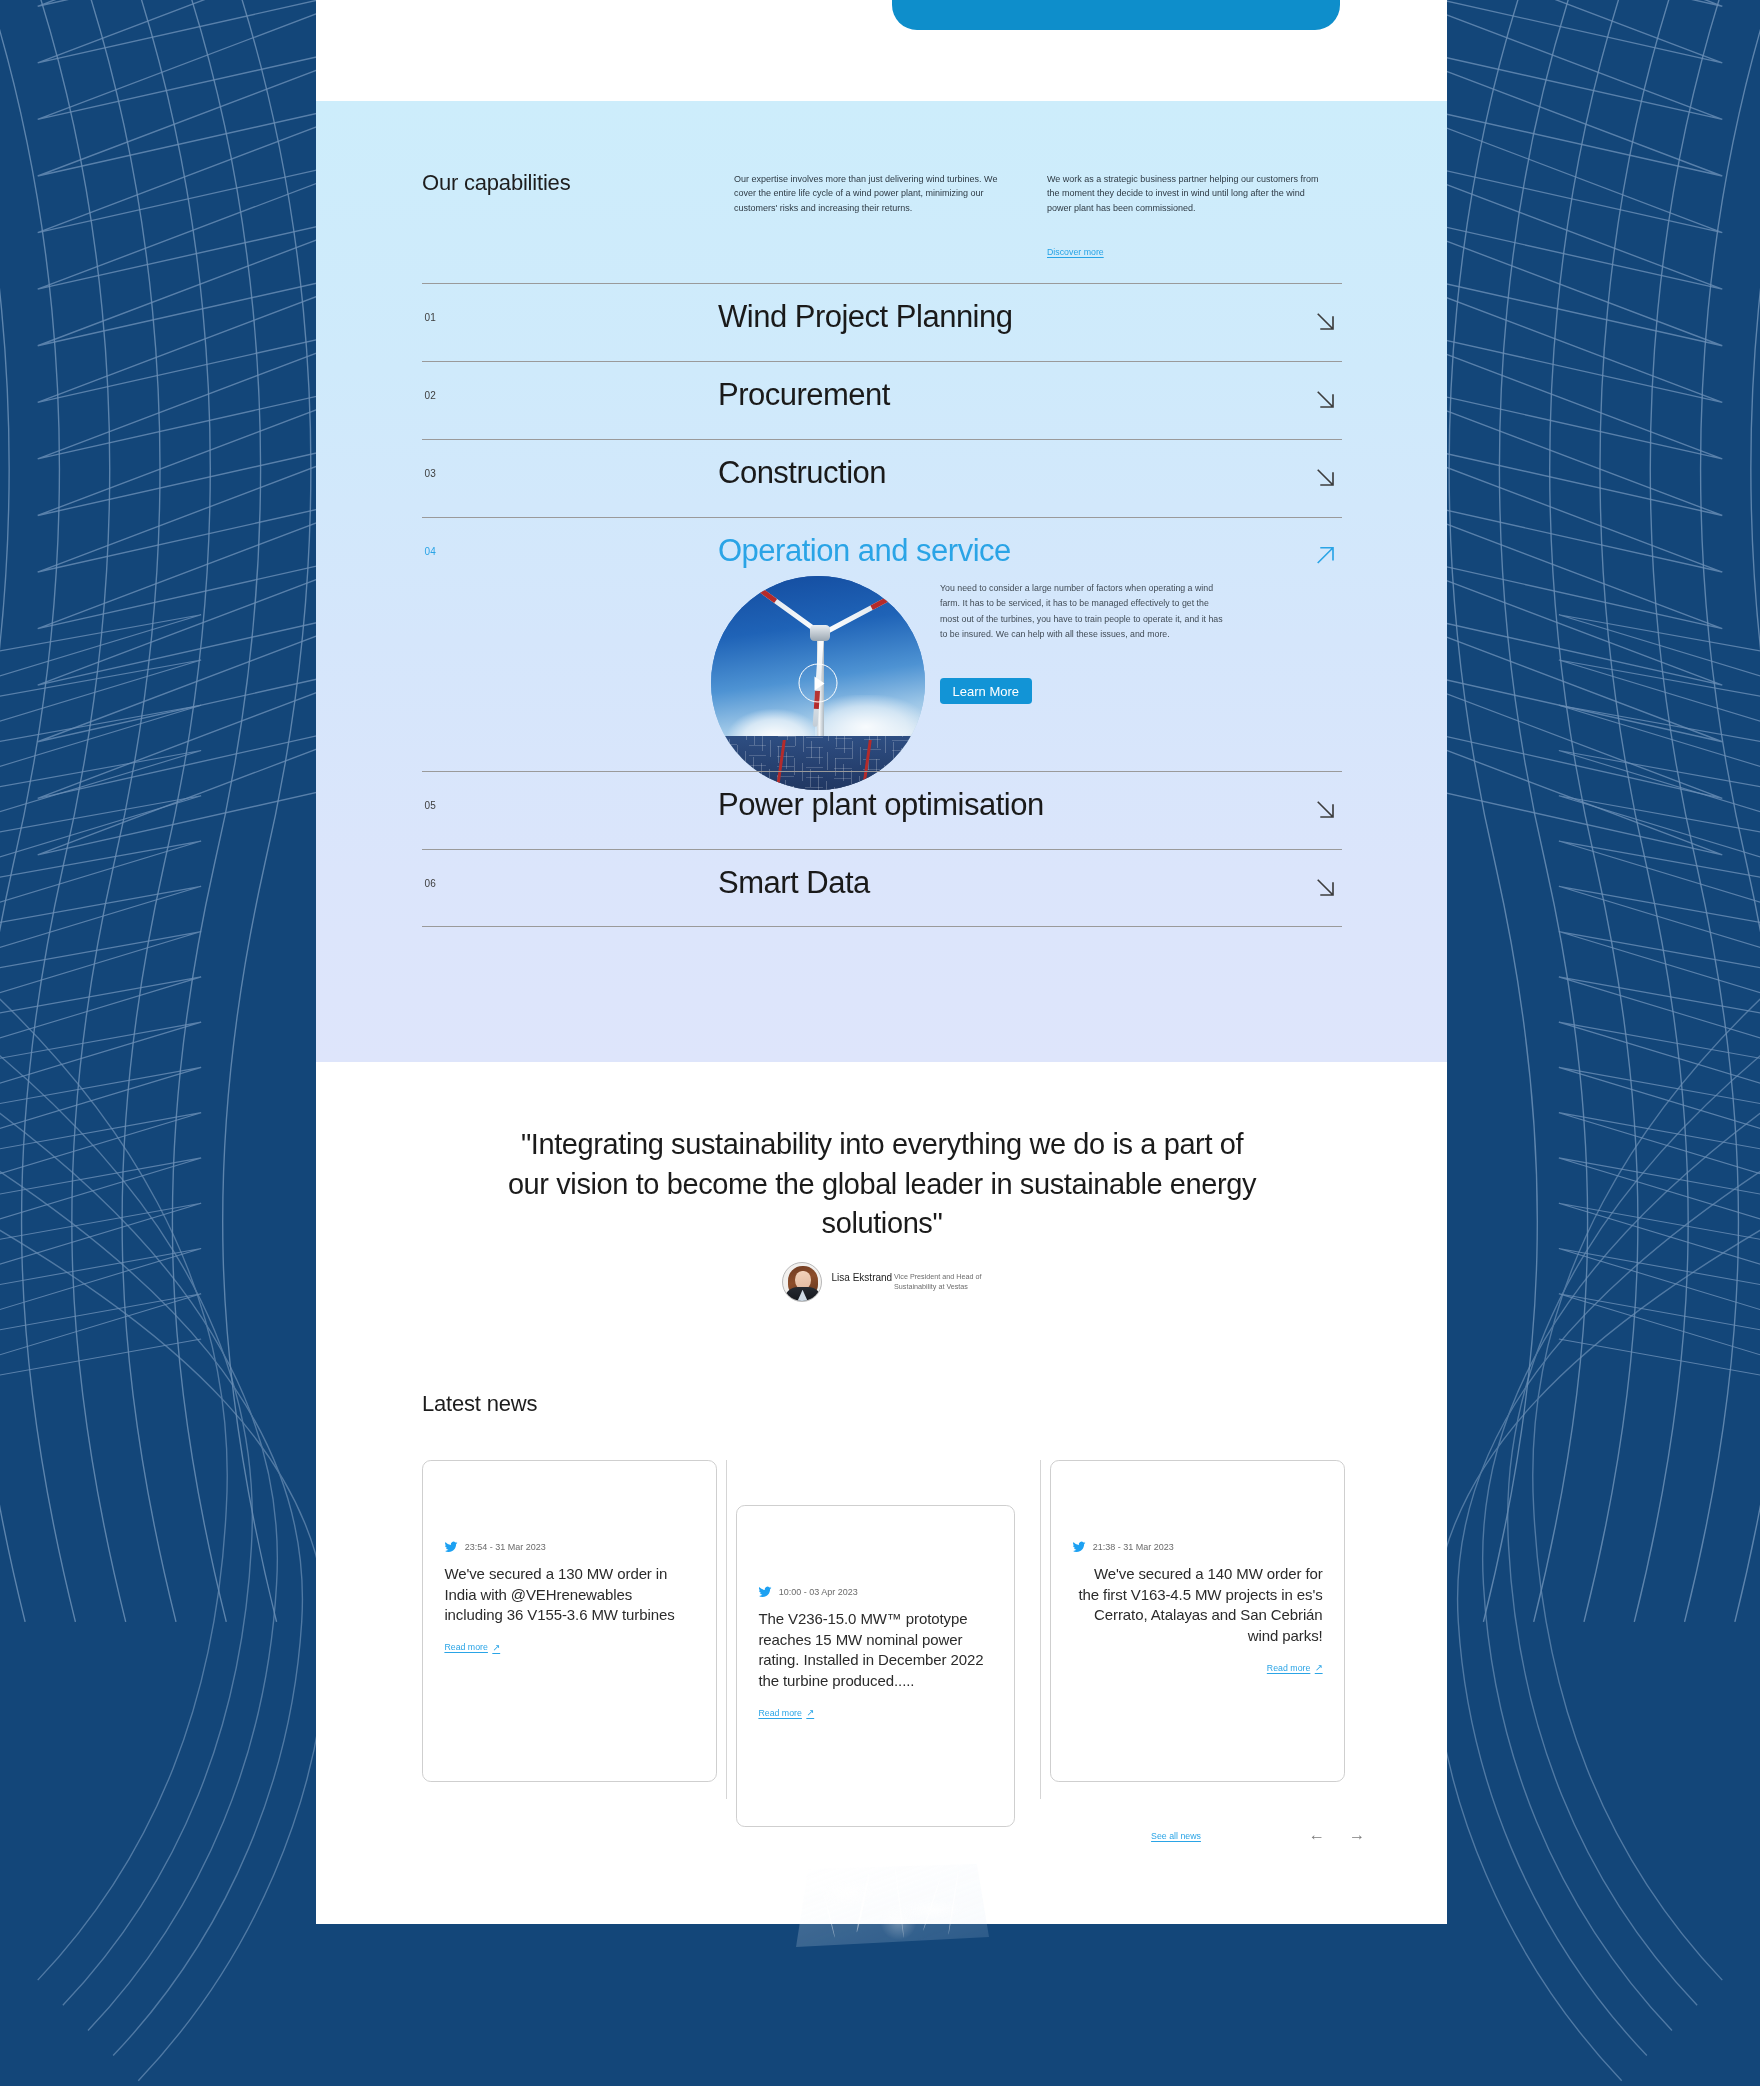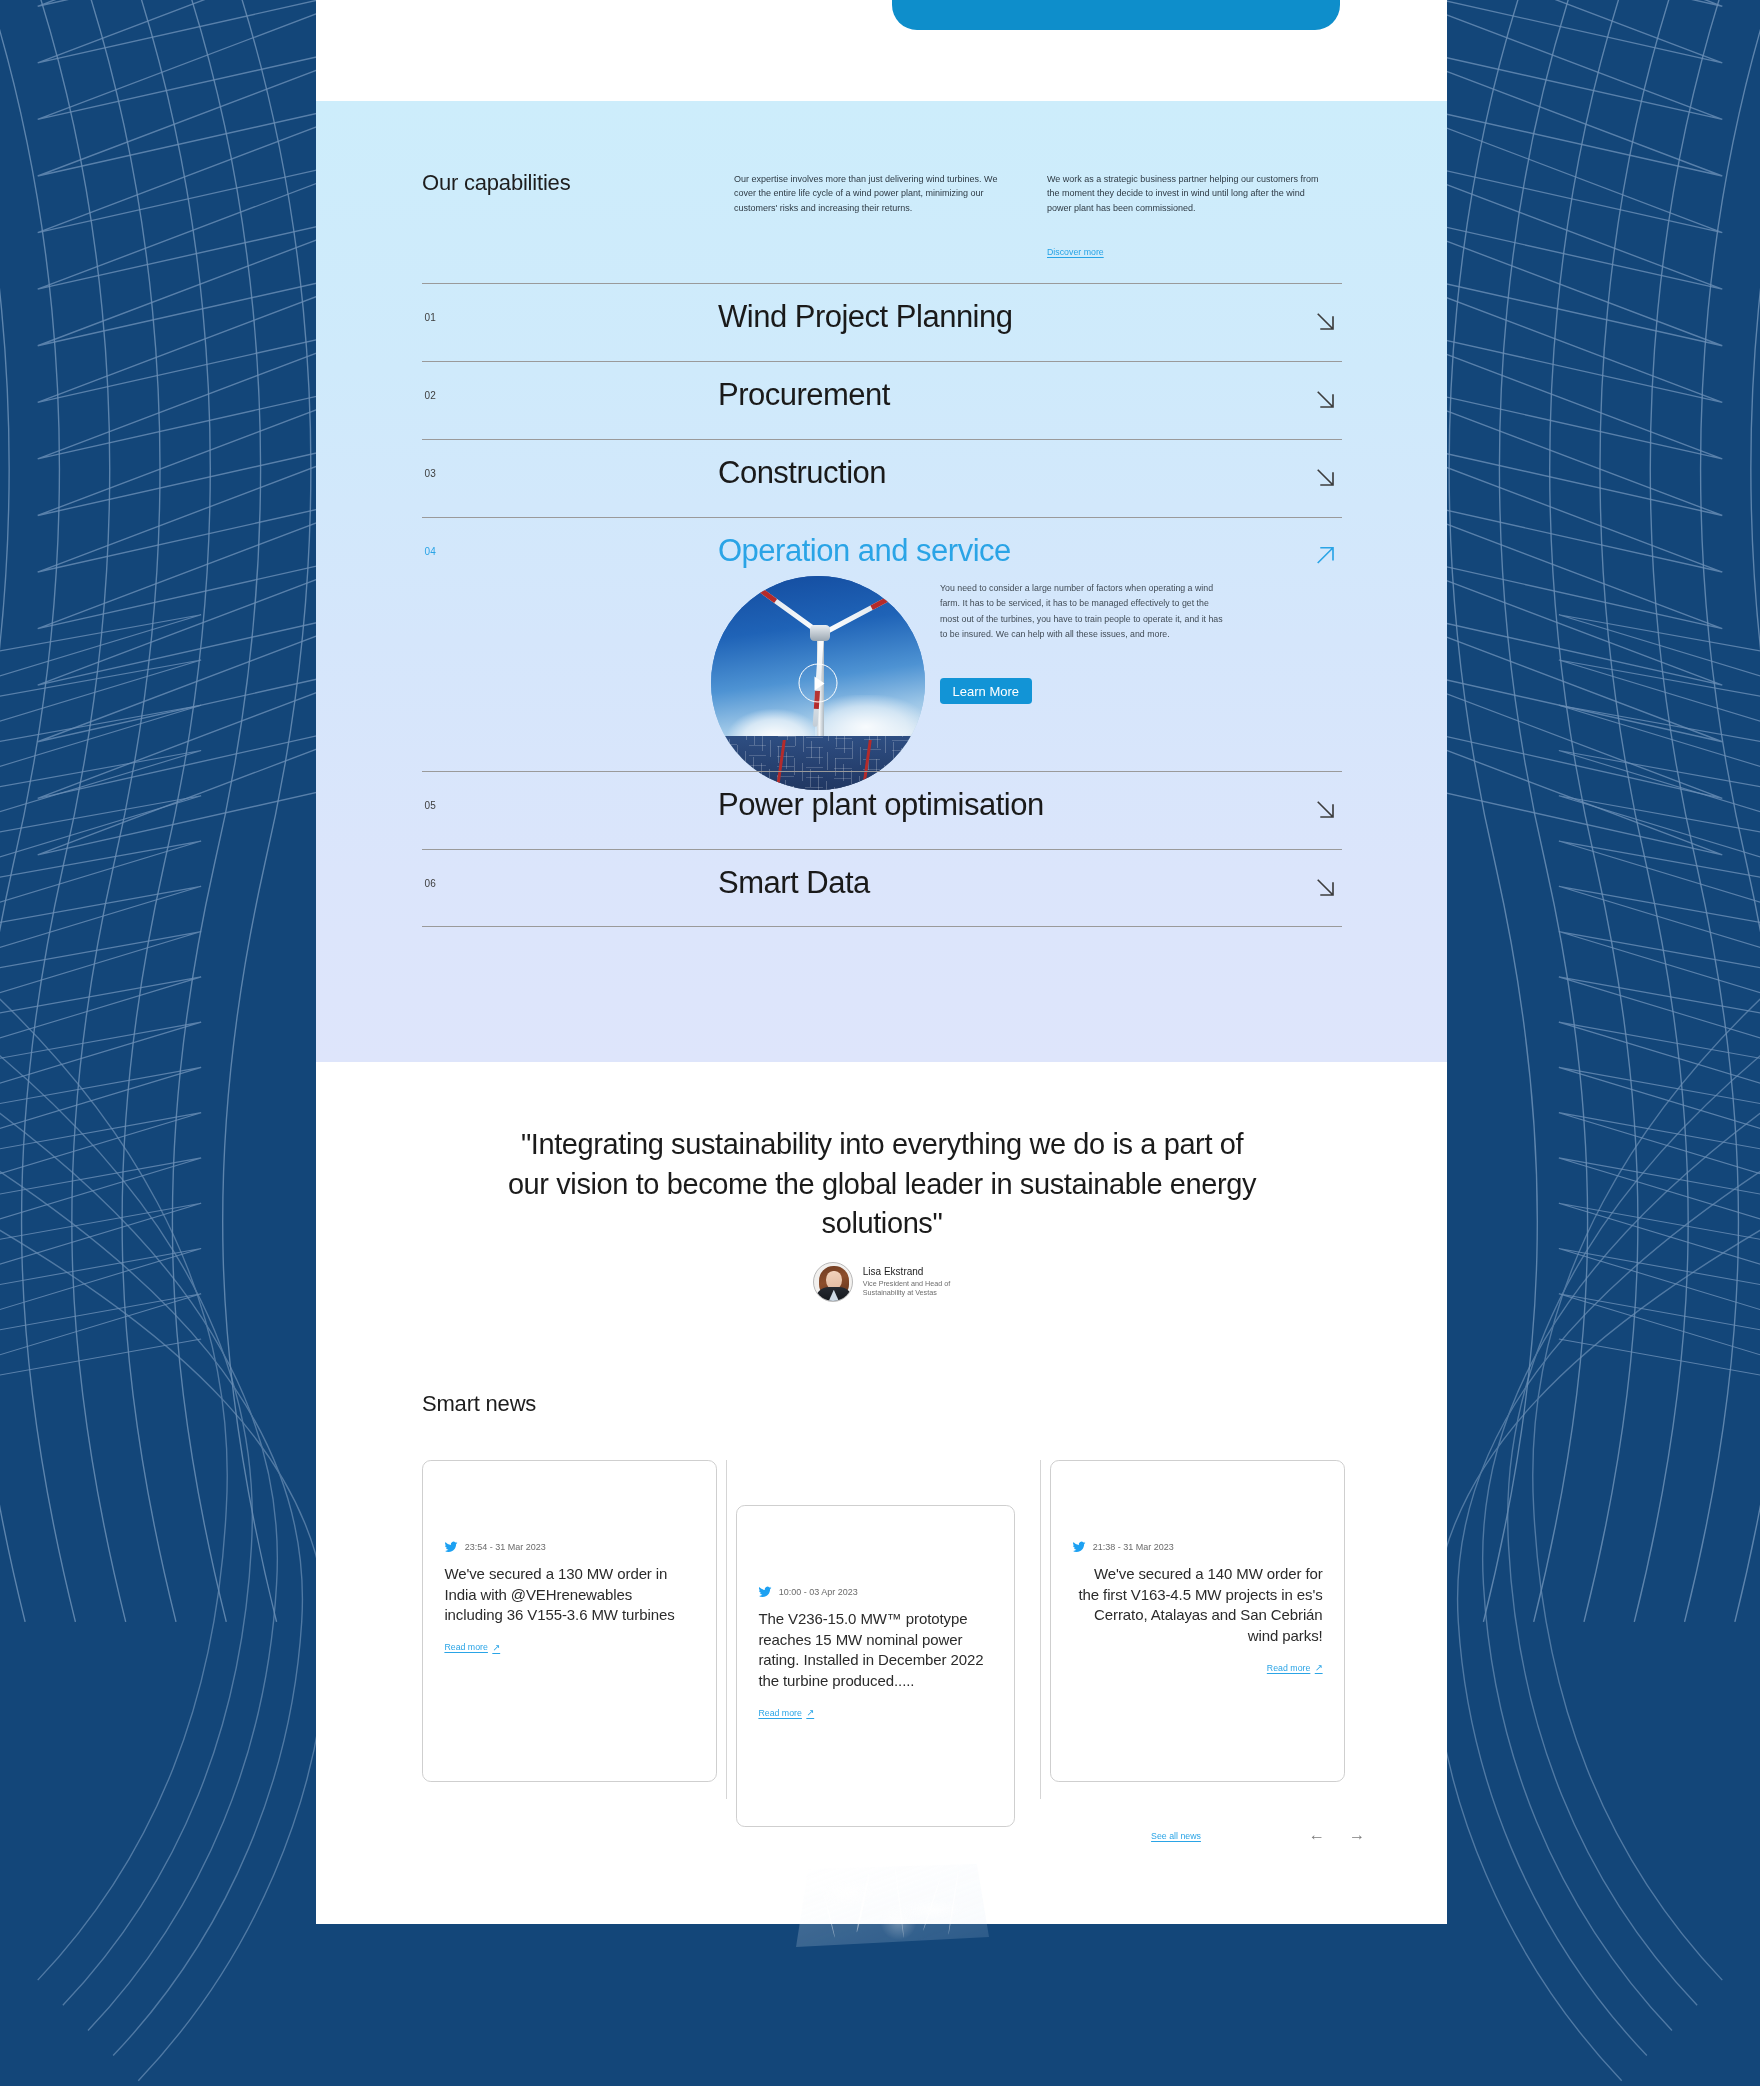--- a/index.html
+++ b/index.html
@@ -278,21 +278,21 @@
   .av-body {
     position: absolute; left: 1.3px; bottom: 0; width: 38px; height: 14px;
     background: linear-gradient(180deg,#262a31,#15181d);
     border-radius: 19px 19px 0 0;
   }
   .av-shirt {
     position: absolute; left: 15px; bottom: 0; width: 10px; height: 11.3px;
     background: #cfdbe6;
     clip-path: polygon(50% 0, 100% 100%, 0 100%);
   }
-  .person-meta { display: flex; flex-direction: column; gap: 1.9px; }
+  .person-meta { display: flex; flex-direction: row; gap: 1.9px; }
   .person-name { font-size: 10px; color: #1d1d1d; }
   .person-role { font-size: 7.2px; color: #6d6d6d; line-height: 1.36; }
 
   
   .news-section {
     position: absolute;
     left: 0;
     top: 1377px;
     width: 1131px;
     height: 547px;
@@ -587,21 +587,21 @@
       </div>
       <div class="person-meta">
         <span class="person-name">Lisa Ekstrand</span>
         <span class="person-role" style="white-space:pre-line">Vice President and Head of
 Sustainability at Vestas</span>
       </div>
     </div>
   </section>
 
   <section class="news-section">
-    <h2 class="news-title">Smart news</h2>
+    <h2 class="news-title">Latest news</h2>
 
     <div class="news-divider-1"></div>
     <div class="news-divider-2"></div>
 
     <div class="news-cards">
 
       <article class="news-card c1">
         <div class="card-inner">
           <div class="tweet-meta">
             <svg class="tw-bird" viewBox="0 0 24 24">

